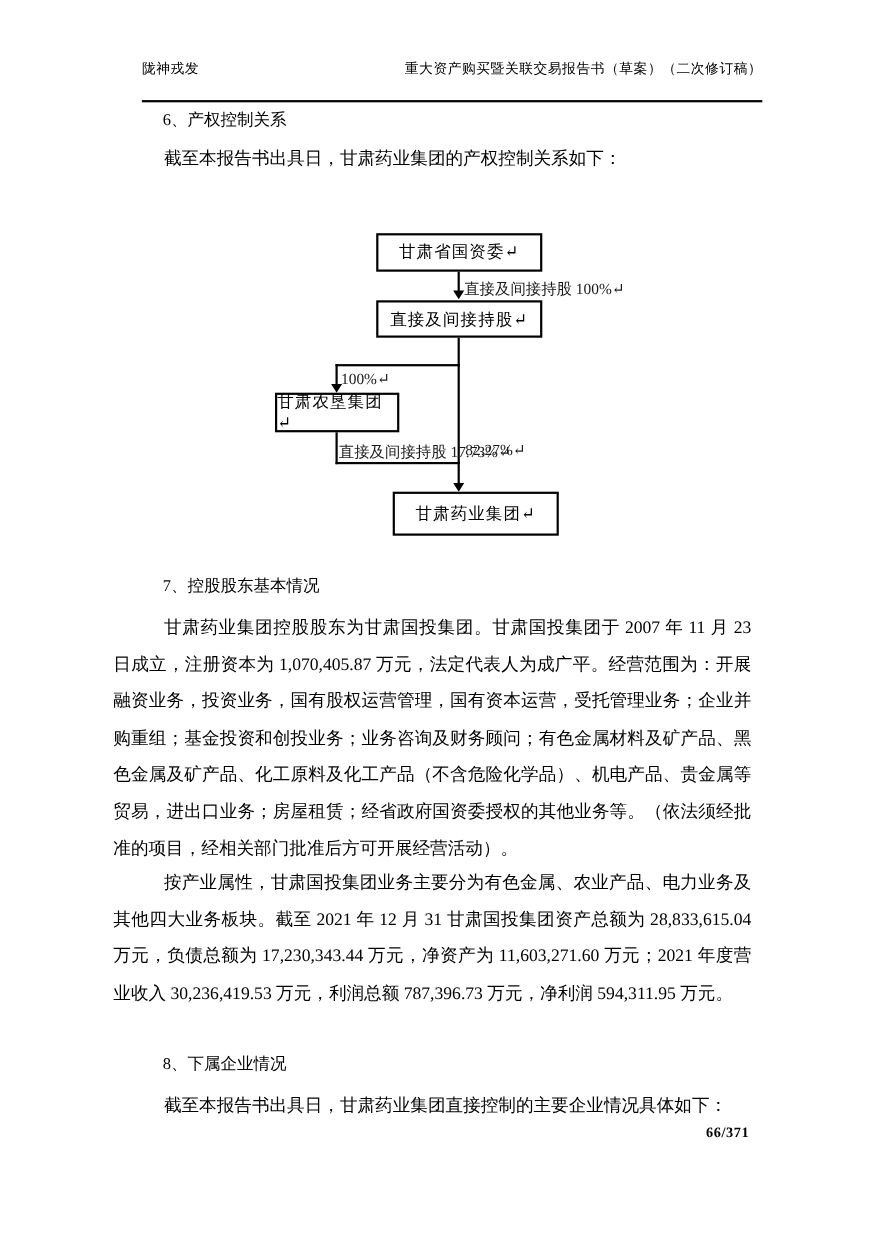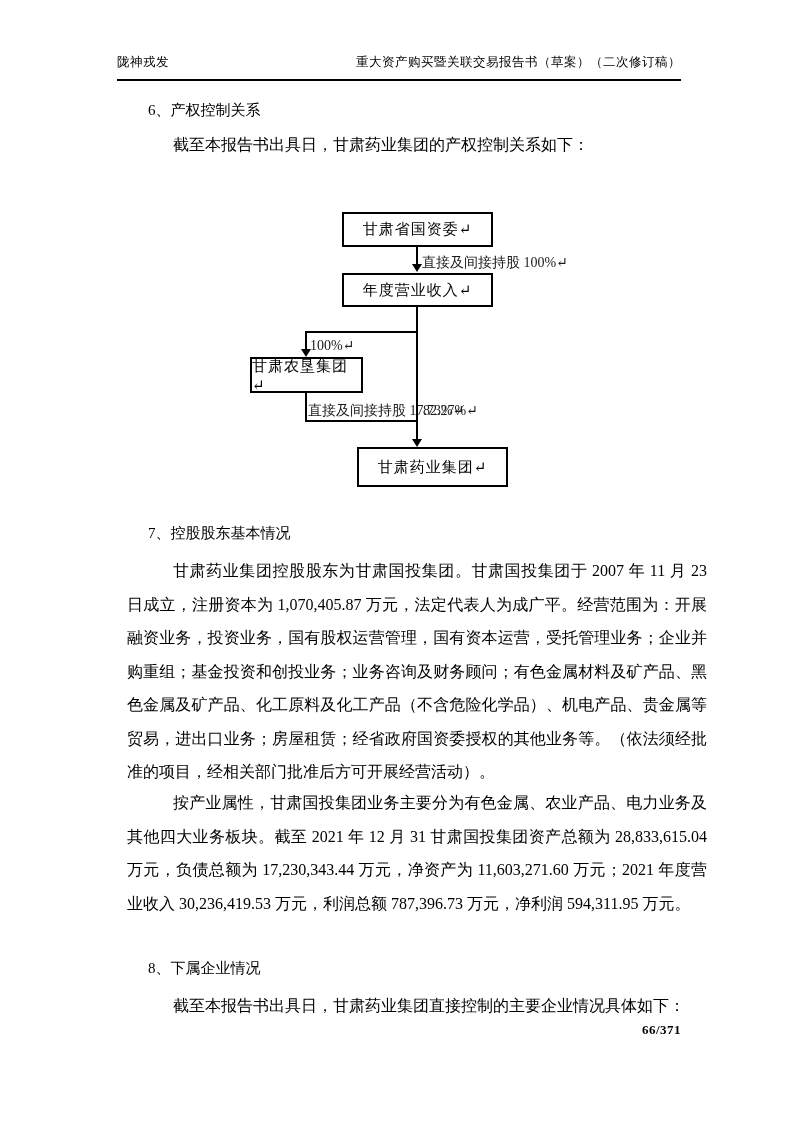--- a/index.html
+++ b/index.html
@@ -7,36 +7,36 @@
     position:relative;
     width:793px; height:1122px;
     background:#ffffff;
     color:#000;
     font-family:"Liberation Serif","DejaVu Serif",serif;
     overflow:hidden;
   }
 
   
   .header {
-    position:absolute; left:117px; top:54px; width:564px;
+    position:absolute; left:129px; top:54px; width:564px;
     display:flex; justify-content:space-between; align-items:flex-start;
     font-size:12.5px; letter-spacing:0.5px;
-    border-bottom:2px solid #000; padding-bottom:8px;
+    border-bottom:2px solid #000; padding-bottom:20px;
   }
 
   
   .sec-heading {
     position:absolute; left:103px; width:580px;
     padding-left:45px; box-sizing:border-box;
     font-size:15px; line-height:18px;
   }
   .body-para {
     position:absolute; left:103px; width:580px;
     font-size:16px; line-height:33.5px;
-    text-align:justify; text-indent:46px;margin-left:24px;
+    text-align:justify; text-indent:46px;
   }
   .single-line { text-align:left; }
 
   
   .diagram { position:absolute; left:0; top:0; width:793px; height:510px; }
   .node {
     position:absolute; box-sizing:border-box;
     border:2px solid #000; border-radius:0;
     display:flex; align-items:center; justify-content:center;
     font-size:15px; letter-spacing:1px;
@@ -75,21 +75,21 @@
   <div class="body-para single-line" style="top:128px">截至本报告书出具日，甘肃药业集团的产权控制关系如下：</div>
 
   <div class="diagram">
 
     <div class="node" style="left:342px;top:212px;width:151px;height:35px">甘肃省国资委↵</div>
 
     <div class="vline" style="left:416px;top:247px;height:18px"></div>
     <div class="arrow-down" style="left:412px;top:264px"></div>
     <div class="edge-label" style="left:422px;top:254px">直接及间接持股 100%↵</div>
 
-    <div class="node" style="left:342px;top:273px;width:151px;height:34px">年度营业收入↵</div>
+    <div class="node" style="left:342px;top:273px;width:151px;height:34px">直接及间接持股↵</div>
 
     <div class="vline" style="left:416px;top:307px;height:133px"></div>
     <div class="arrow-down" style="left:412px;top:439px"></div>
 
     <div class="hline" style="left:305px;top:331px;width:113px"></div>
     <div class="vline" style="left:305px;top:331px;height:19px"></div>
     <div class="arrow-down" style="left:301px;top:349px"></div>
     <div class="edge-label" style="left:310px;top:337px">100%↵</div>
 
     <div class="node" style="left:250px;top:357px;width:113px;height:36px">甘肃农垦集团↵</div>

